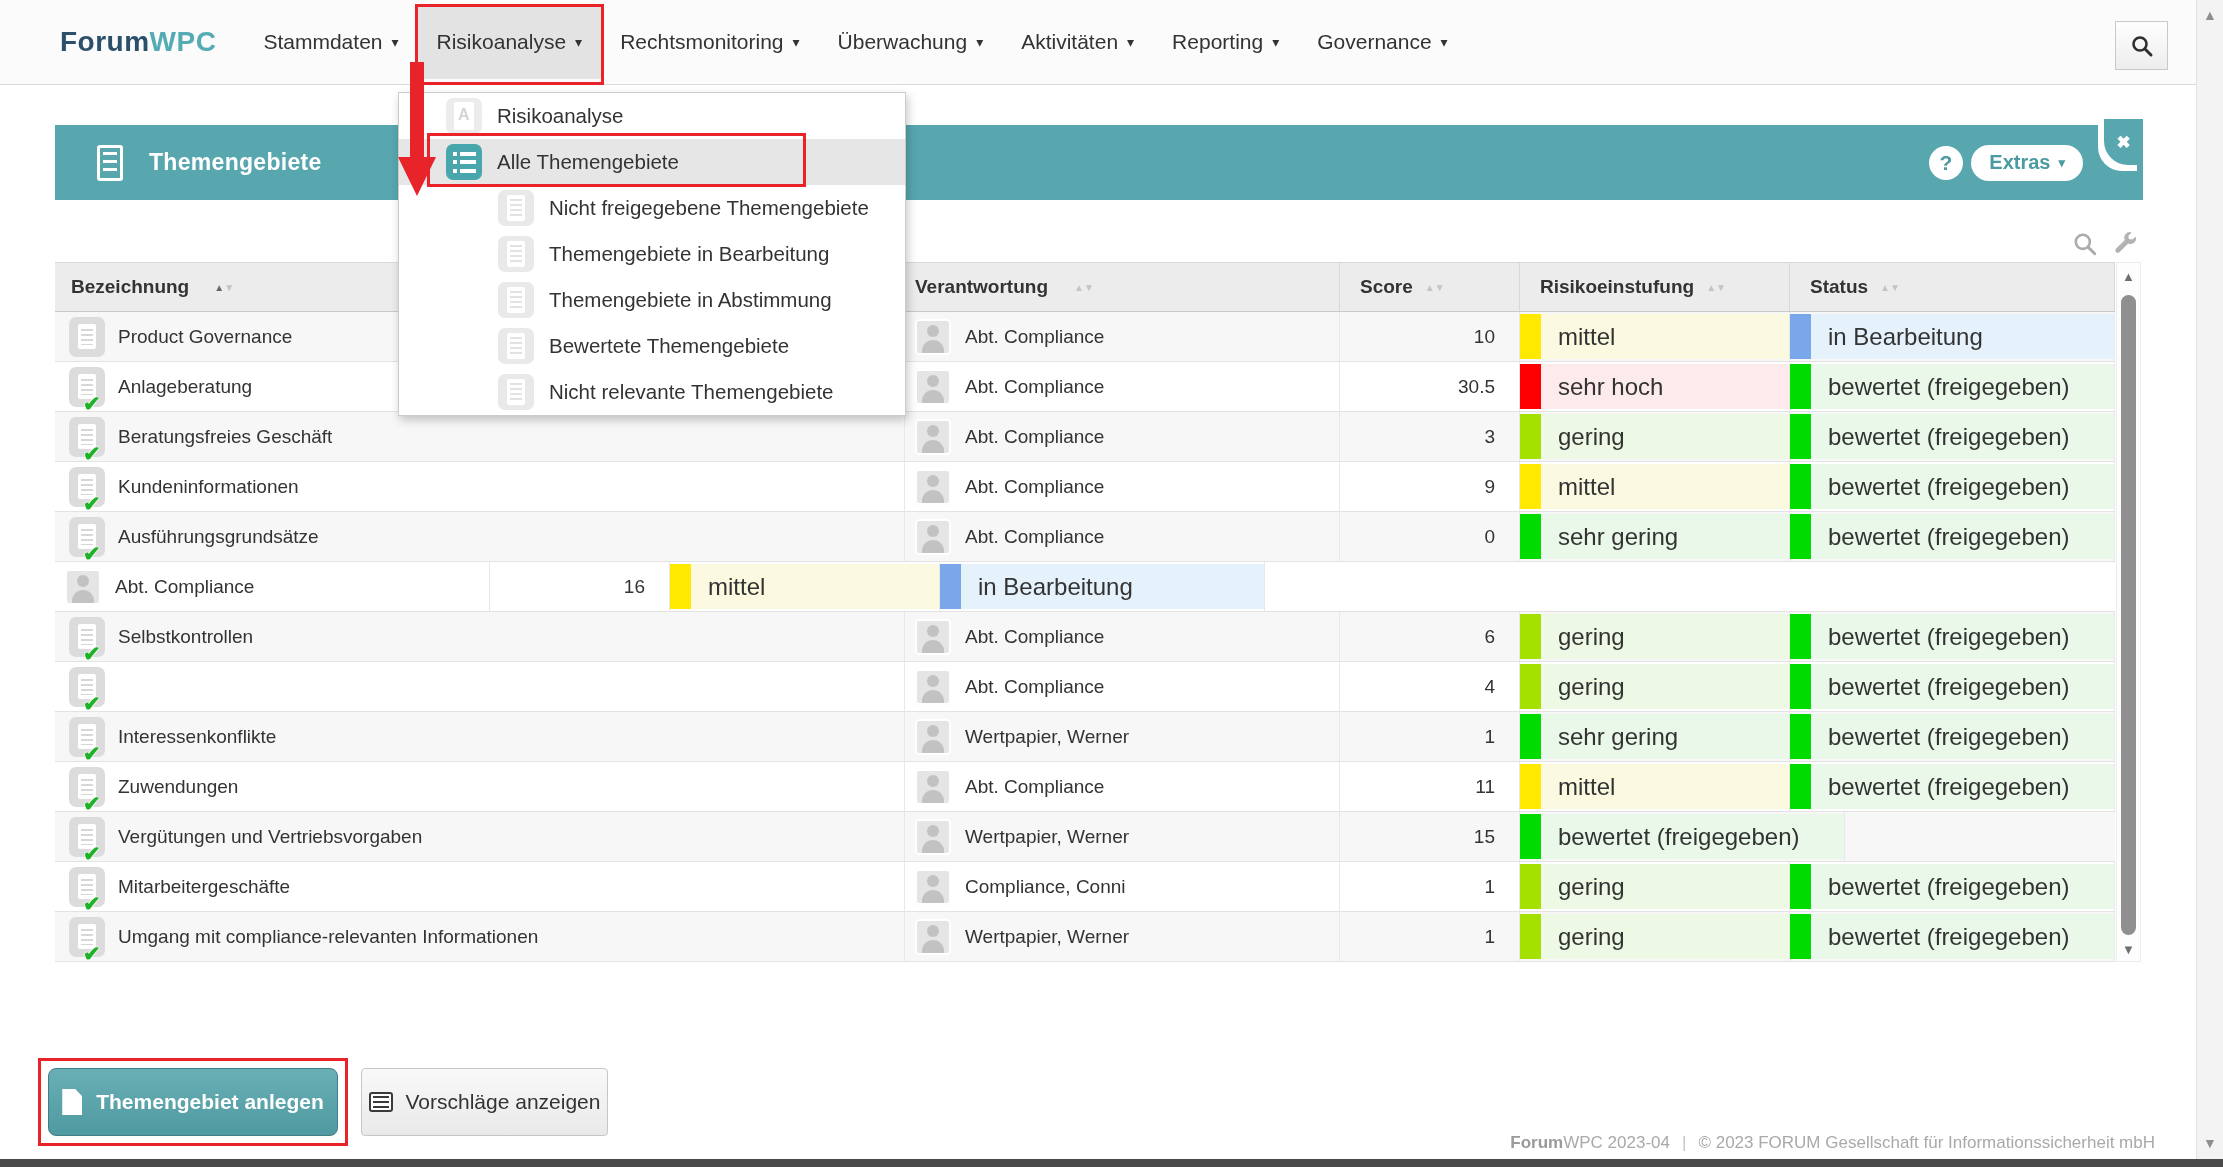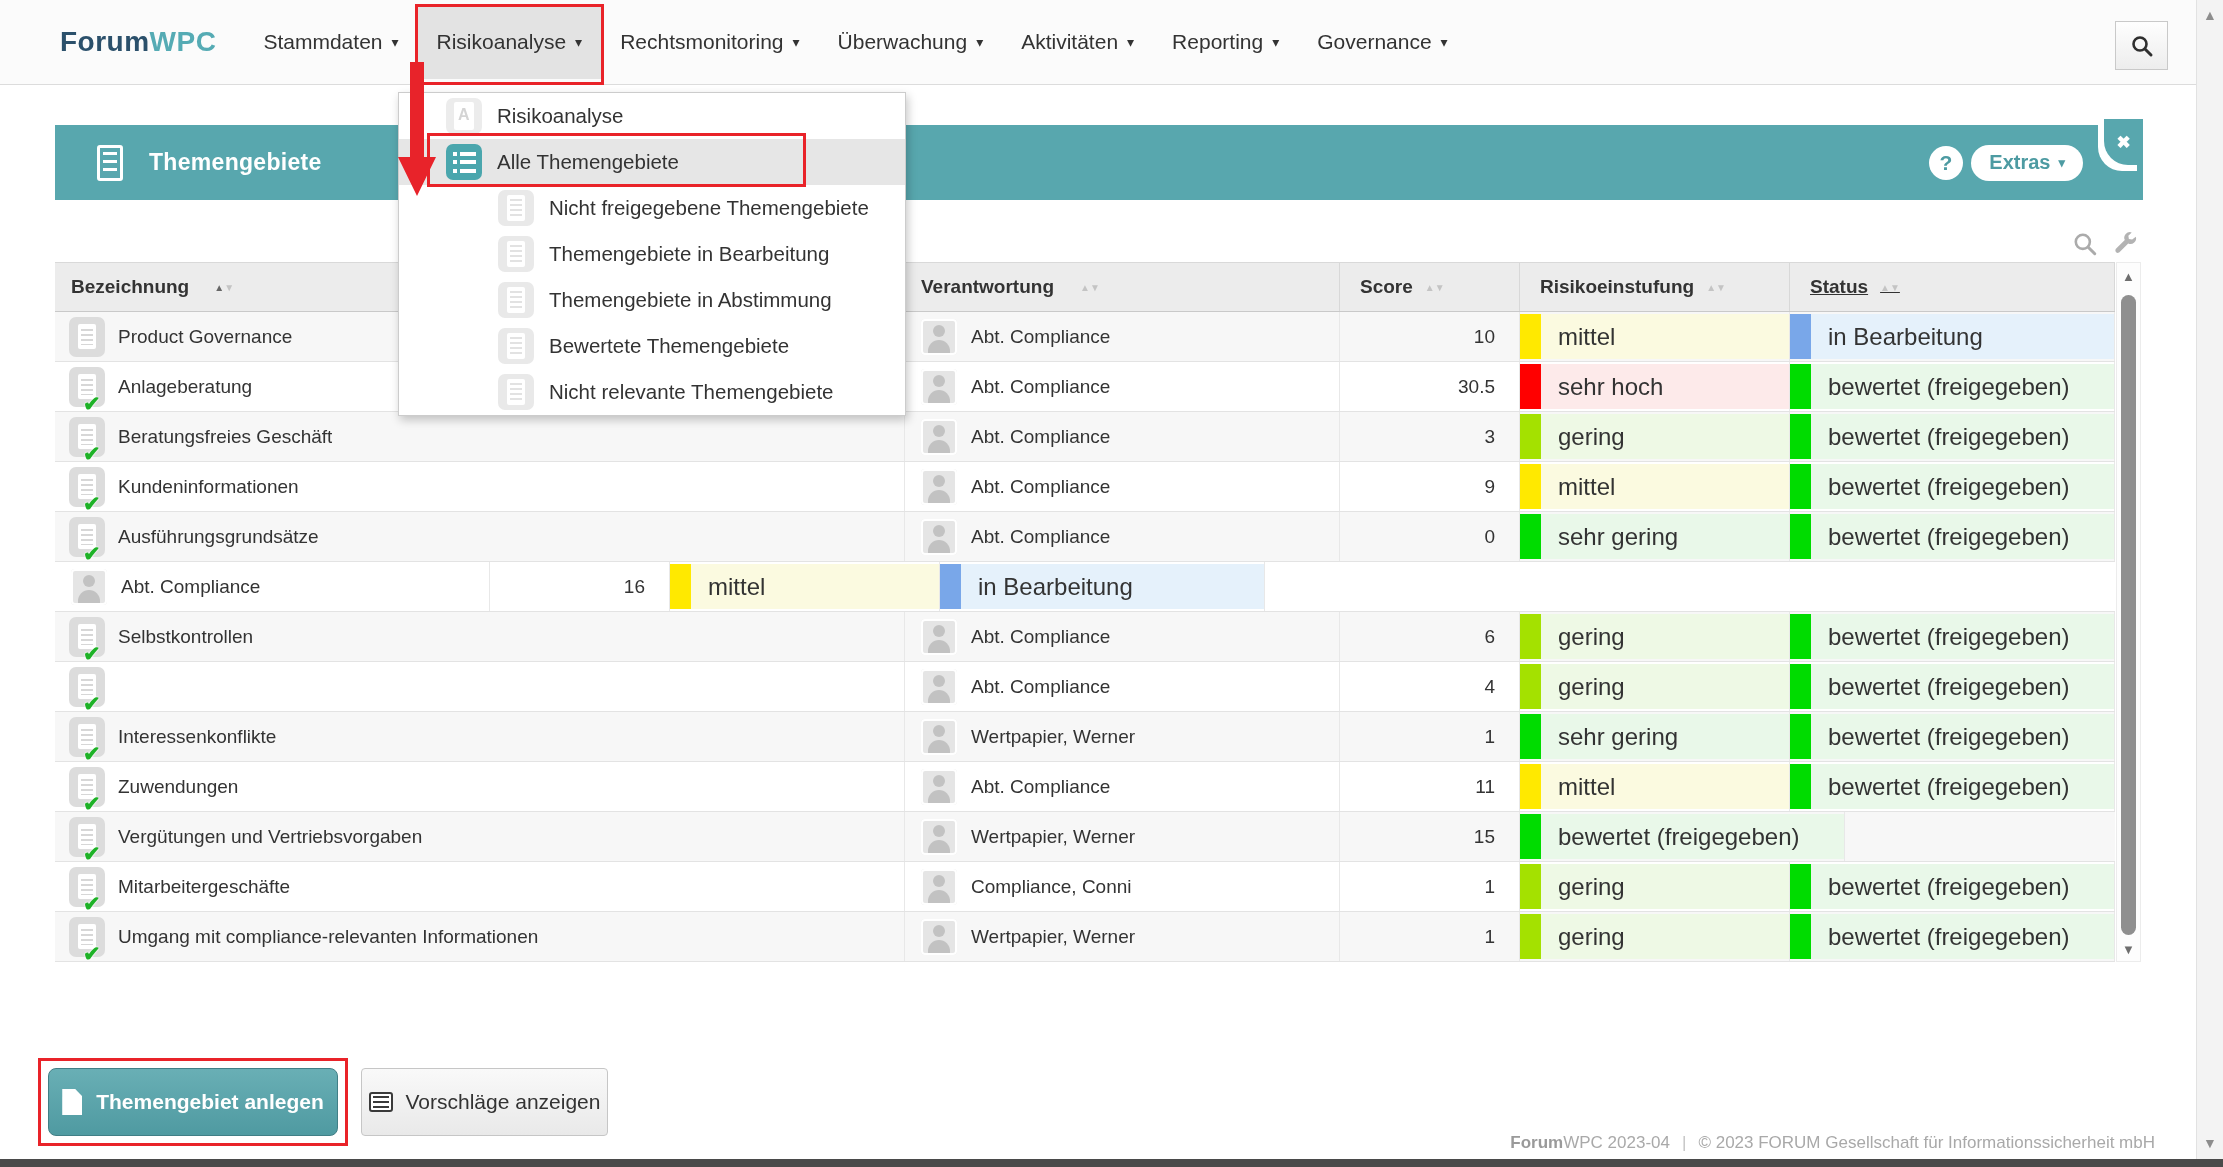--- a/index.html
+++ b/index.html
@@ -56,21 +56,21 @@
   .th { display:flex; align-items:center; font-size:19px; font-weight:bold; color:#333;
     border-right:1px solid #d8d8d8; padding-left:20px; cursor:pointer; }
   .th:first-child { padding-left:16px; }
   .sort { margin-left:12px; font-size:10px; letter-spacing:0; white-space:nowrap; }
   .sort .s-up, .sort .s-dn { color:#c4c4c4; }
   .sort.sorted .s-up { color:#666; }
   .trow { display:flex; height:50px; border-bottom:1px solid #e3e3e3; background:#fff; cursor:pointer; }
   .trow.odd { background:#f7f7f7; }
   .td { position:relative; display:flex; align-items:center; border-right:1px solid #e8e8e8; height:100%; }
   .c1 { width:850px; padding-left:14px; gap:13px; }
-  .c2 { width:435px; padding-left:16px; gap:14px; }
+  .c2 { width:435px; padding-left:10px; gap:14px; }
   .c3 { width:180px; justify-content:flex-end; padding-right:24px; }
   .c4 { width:270px; } .c5 { width:325px; }
   .cell-text { font-size:19px; color:#333; white-space:nowrap; overflow:hidden; }
   .tint { position:absolute; left:0; right:0; top:2px; bottom:2px; }
   .bar  { position:absolute; left:0; top:2px; bottom:2px; width:21px; }
   .lbl  { position:absolute; left:38px; top:50%; transform:translateY(-50%); font-size:24px; color:#333; white-space:nowrap; }
 
   .doc-ic { position:relative; width:36px; height:40px; background:#dcdcdc; border-radius:7px; flex:none; }
   .doc-ic::before { content:""; position:absolute; left:9px; top:7px; width:18px; height:25px; background:#fff; border-radius:2px; }
   .doc-ic::after { content:""; position:absolute; left:12px; top:12px; width:12px; height:16px;
@@ -223,21 +223,21 @@
         <span class="sort"><span class="s-up">▲</span><span class="s-dn">▼</span></span>
       </div>
       <div class="th c3" style="justify-content:flex-start;">
         <span>Score</span>
         <span class="sort"><span class="s-up">▲</span><span class="s-dn">▼</span></span>
       </div>
       <div class="th c4" style="padding-left:20px;">
         <span>Risikoeinstufung</span>
         <span class="sort"><span class="s-up">▲</span><span class="s-dn">▼</span></span>
       </div>
-      <div class="th c5" style="padding-left:20px;text-decoration:underline;">
+      <div class="th c5" style="padding-left:20px;">
         <span>Status</span>
         <span class="sort"><span class="s-up">▲</span><span class="s-dn">▼</span></span>
       </div>
     </div>
     <div id="tbody">
         <div class="trow odd">
           <div class="td c1">
             <span class="doc-ic"></span>
             <span class="cell-text">Product Governance</span>
           </div>

